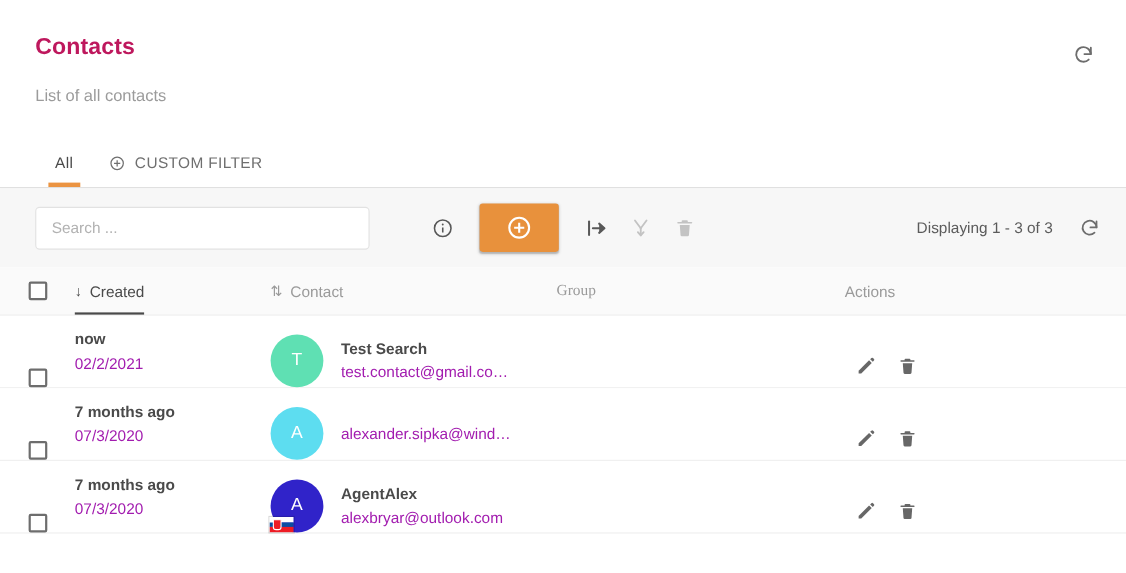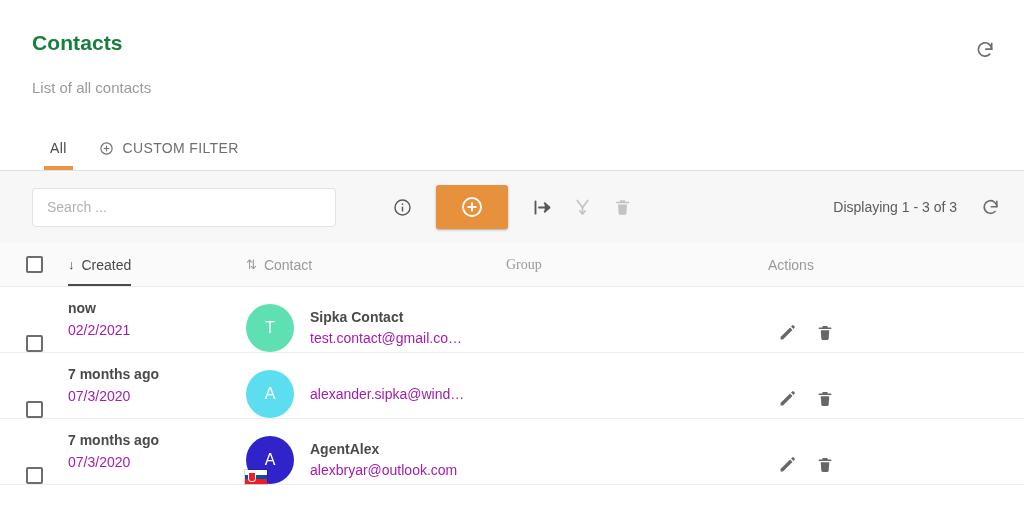--- a/index.html
+++ b/index.html
@@ -26,21 +26,21 @@
   .page-header {
     position: relative;
     background: #ffffff;
     padding: 30px 32px 0 32px;
     flex: 0 0 auto;
   }
 
   .page-title {
     font-size: 21px;
     font-weight: bold;
-    color: #15803d;
+    color: #be185d;
     letter-spacing: 0.1px;
     line-height: 26px;
   }
 
   .page-subtitle {
     margin-top: 22px;
     font-size: 15px;
     color: #9b9b9b;
     font-weight: normal;
     line-height: 20px;
@@ -513,21 +513,21 @@
         <div class="cell-stack">
           <span class="cell-primary">now</span>
           <span class="cell-secondary">02/2/2021</span>
         </div>
       </div>
       <div class="col-contact">
         <div class="avatar-wrap">
           <div class="avatar" style="background:#5fe0b3">T</div>
         </div>
         <div class="contact-text">
-          <span class="cell-primary">Sipka Contact</span>
+          <span class="cell-primary">Test Search</span>
           <span class="cell-secondary">test.contact@gmail.co…</span>
         </div>
       </div>
       <div class="col-group"></div>
       <div class="col-actions">
         <div class="action-icon">
           <span>
             <svg width="18" height="18" viewBox="0 0 24 24" fill="currentColor">
               <path d="M3.4 17.4 16.1 4.7l3.2 3.2L6.6 20.6H3.4z"></path>
               <path d="M17.4 3.4 18.9 2a1.4 1.4 0 0 1 2 0l1.1 1.1a1.4 1.4 0 0 1 0 2l-1.4 1.4z"></path>

